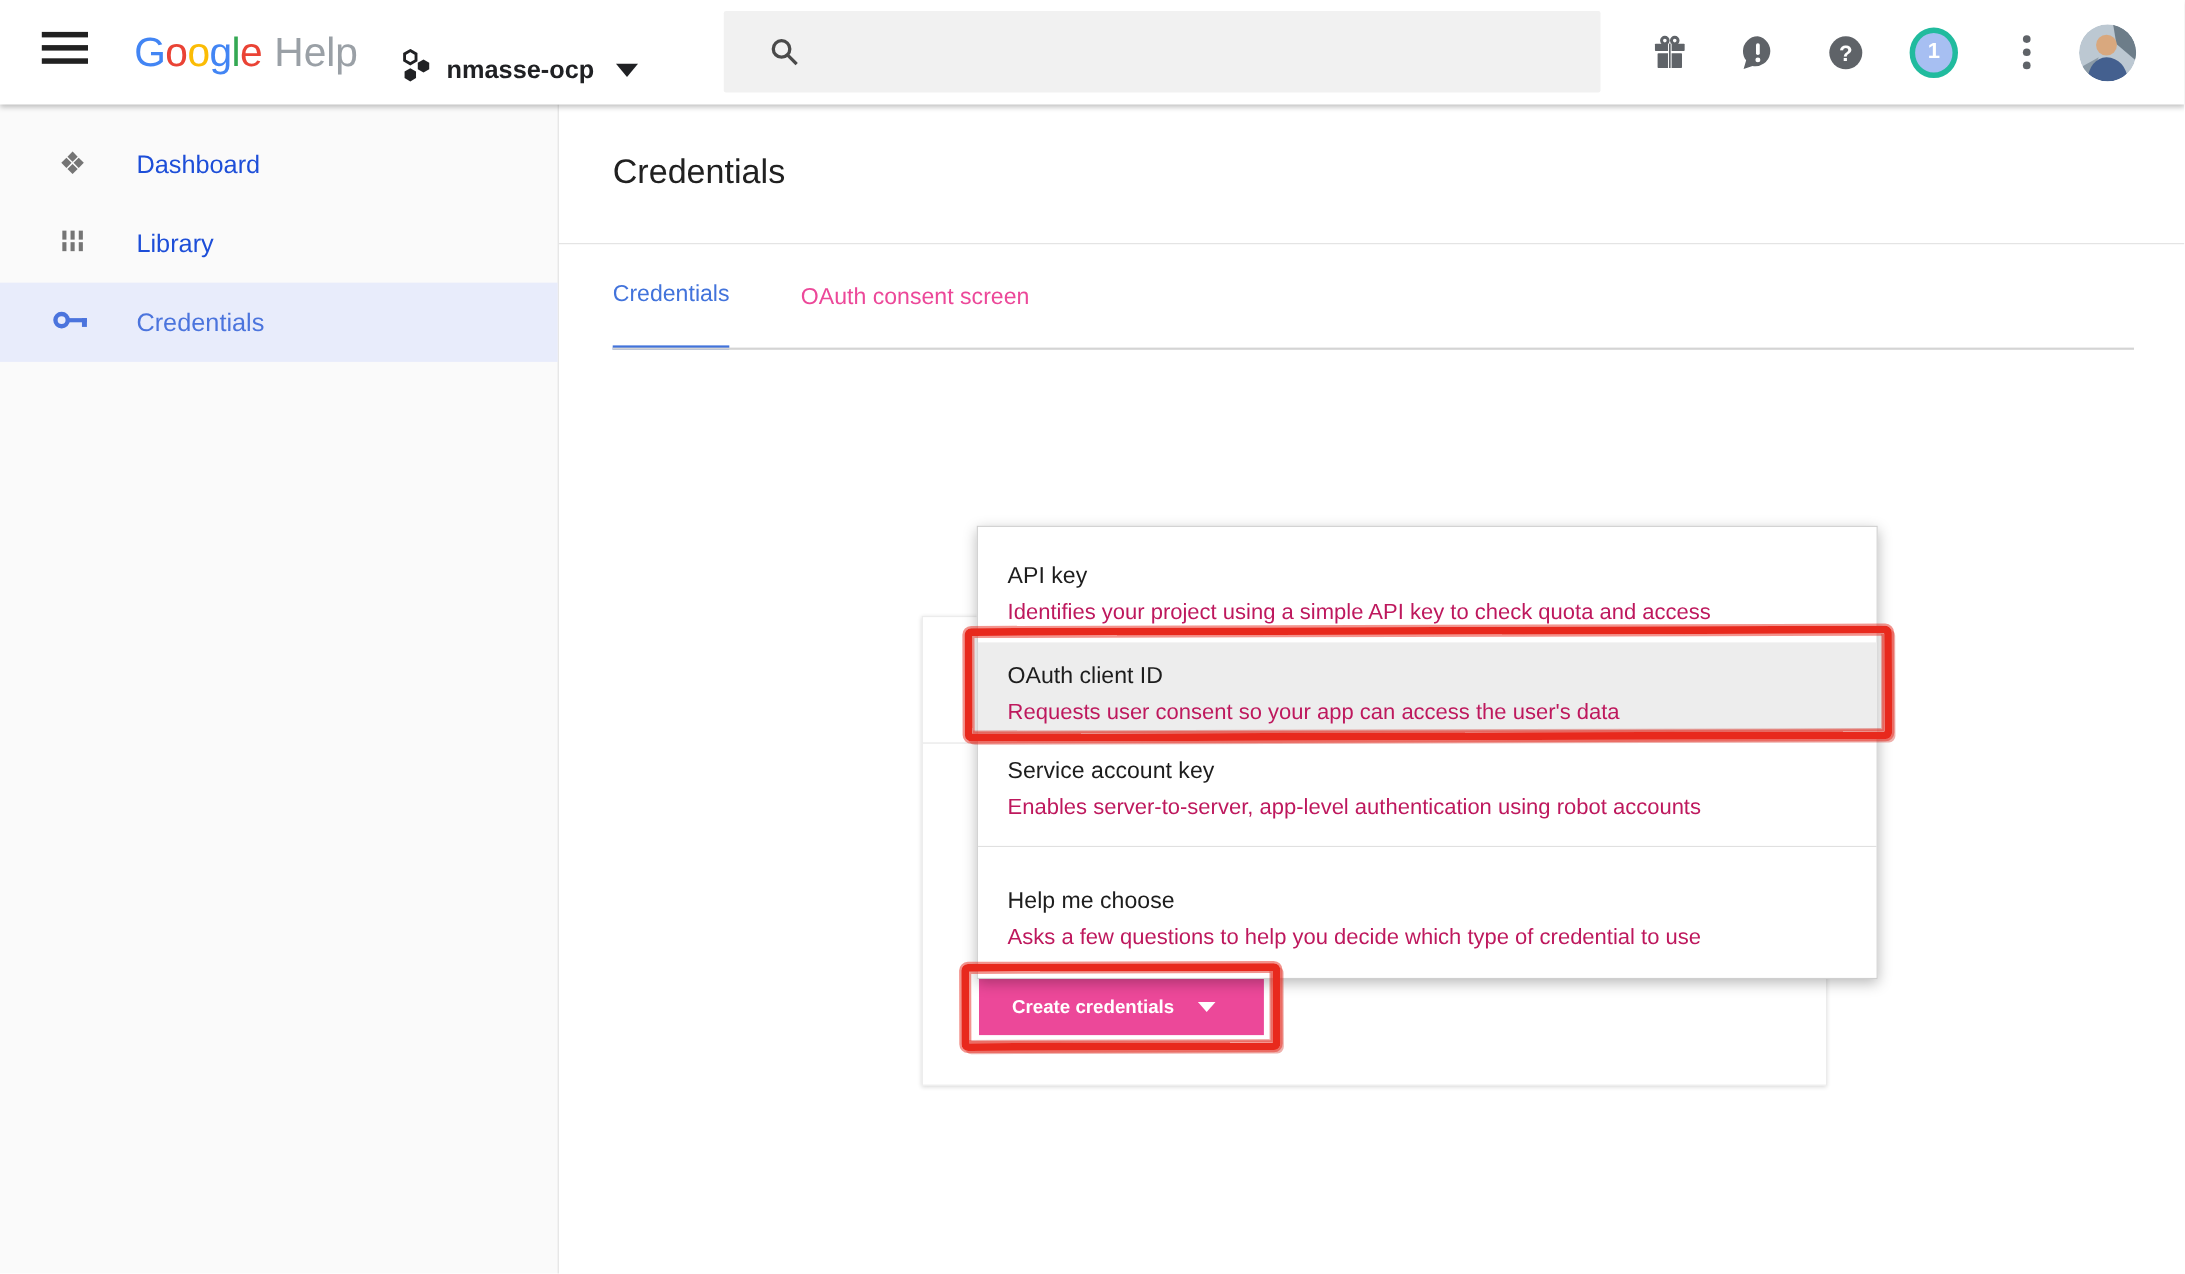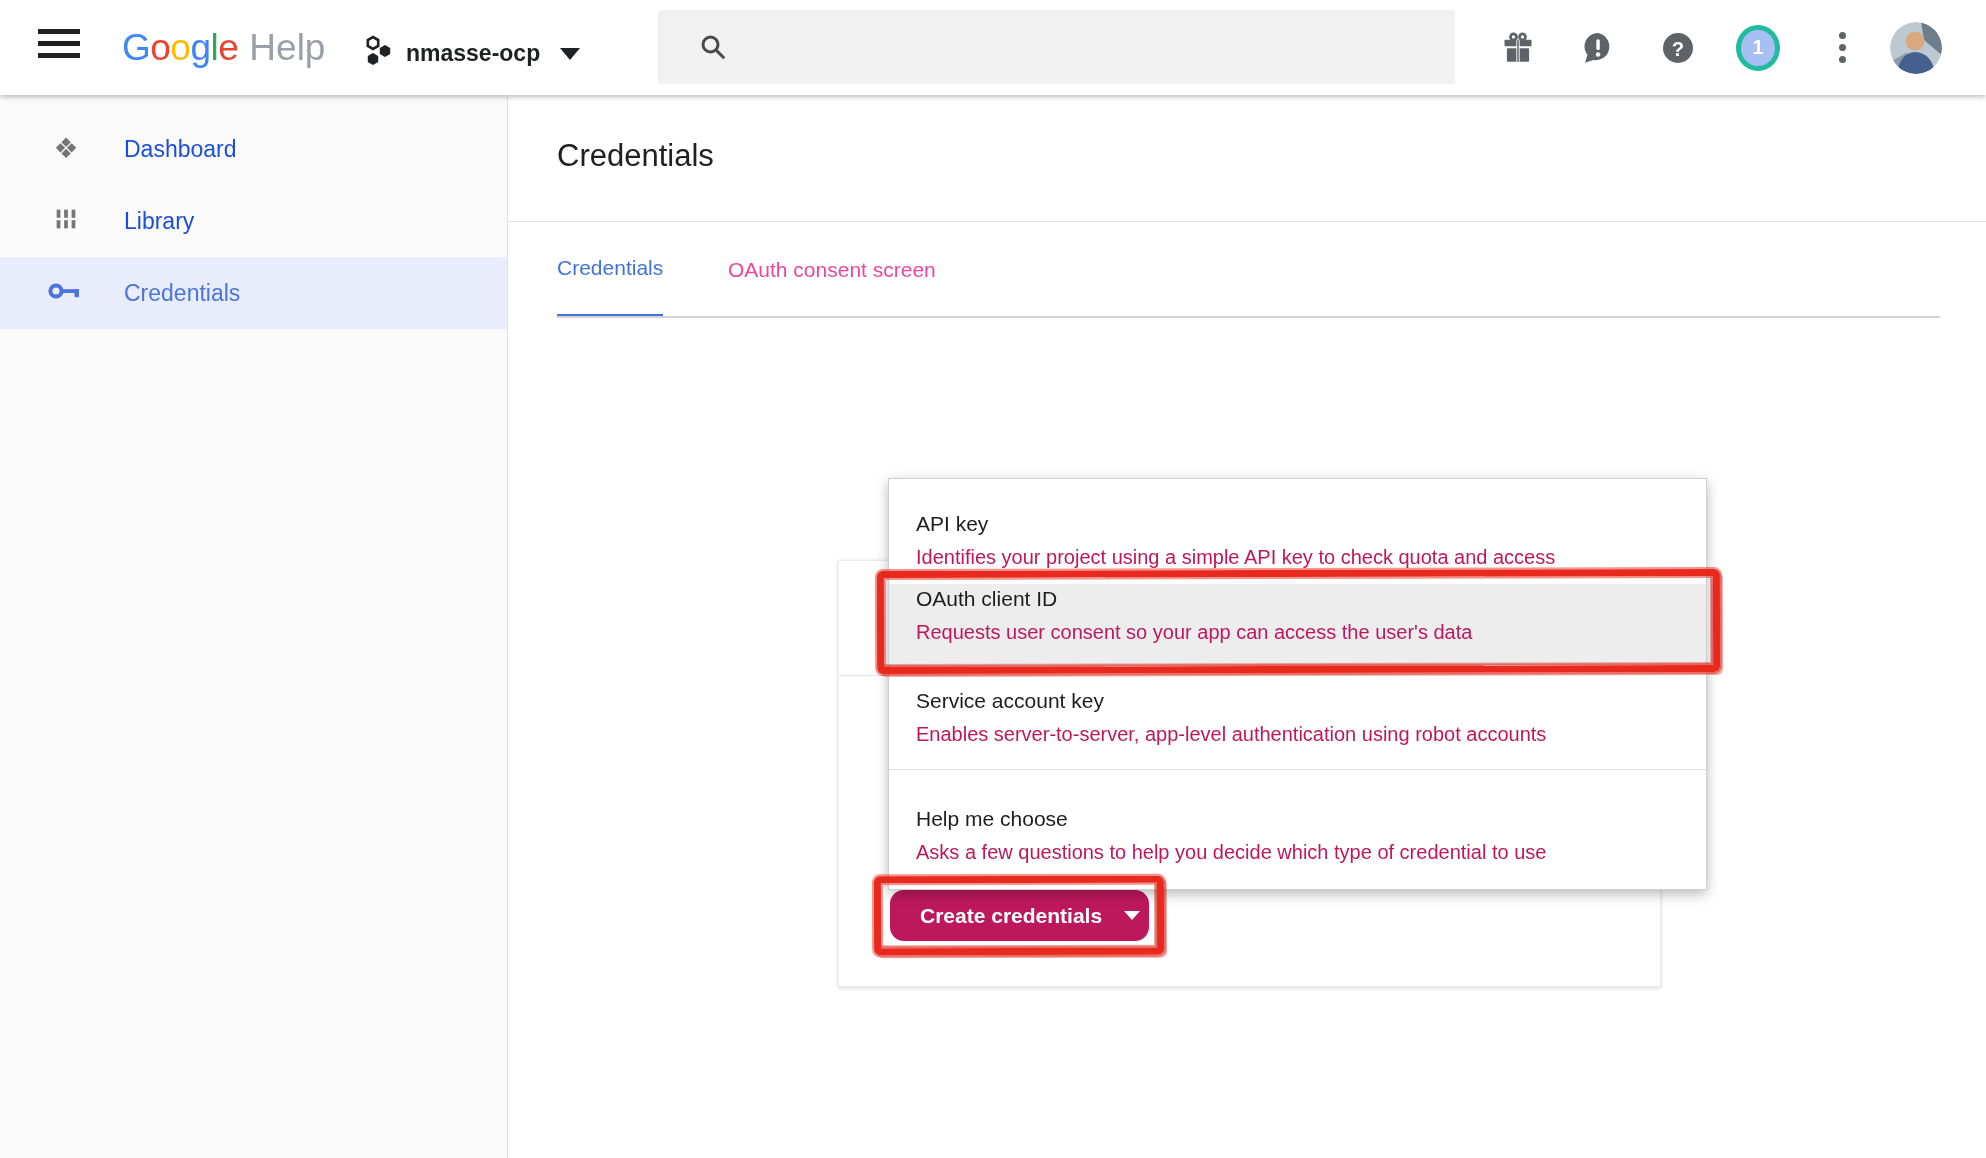--- a/index.html
+++ b/index.html
@@ -8,21 +8,21 @@
   .screen { position:relative; width:1986px; height:1158px; overflow:hidden; background:#fff; }
 
   
   .appbar { position:absolute; left:0; top:0; width:1986px; height:95px; background:#fff;
             box-shadow:0 2px 5px rgba(0,0,0,.26); z-index:40; }
   .hamburger { position:absolute; left:38px; top:29px; width:42px; height:36px; cursor:pointer; }
   .hamburger span { display:block; width:42px; height:5px; background:#212121; margin-bottom:7px; }
   .brand { position:absolute; left:122px; top:0; height:95px; display:flex; align-items:center; }
   .brand .g-letter { font-size:37px; letter-spacing:-0.5px; }
   .brand .apis { font-size:37px; color:#9aa0a6; margin-left:11px; }
-  .proj-select { position:absolute; left:362px; top:6px; height:95px; display:flex; align-items:center; cursor:pointer; }
+  .proj-select { position:absolute; left:362px; top:16px; height:95px; display:flex; align-items:center; cursor:pointer; }
   .proj-name { font-size:23px; color:#202124; font-weight:bold; margin-left:12px; }
   .proj-caret { width:0; height:0; border-left:10px solid transparent; border-right:10px solid transparent;
                 border-top:12px solid #202124; margin-left:20px; }
   .searchbar { position:absolute; left:658px; top:10px; width:797px; height:74px; background:#f1f1f1;
                border-radius:2px; display:flex; align-items:center; }
   .searchbar svg { margin-left:40px; }
   .searchbar input { border:none; background:transparent; outline:none; font-size:20px;
                      color:#202124; margin-left:16px; width:680px; font-family:"Liberation Sans",sans-serif; }
   .bar-icon { position:absolute; top:0; height:95px; width:44px; display:flex; align-items:center; justify-content:center; cursor:pointer; }
   .notif-circle { width:46px; height:46px; border-radius:50%; border:5px solid #21bb9e; background:#a7bff2;
@@ -55,36 +55,36 @@
          color:#ec4899; cursor:pointer; }
   .tab.active { color:#4273db; border-bottom:4px solid #4273db; }
   .tab-divider { position:absolute; left:49px; right:46px; bottom:0; height:2px; background:#d4d4d4; }
 
   
   .content-card { position:absolute; left:838px; top:560px; width:823px; height:427px; background:#fff;
                   border:1px solid #ececec; box-shadow:0 1px 4px rgba(0,0,0,.16); z-index:1; }
   .content-card .card-divider { position:absolute; left:0; right:0; top:114px; height:1px; background:#e4e4e4; }
 
   
-  .create-btn { position:absolute; left:890px; top:890px; width:259px; height:51px; background:#be185d;
-                border:none; border-radius:14px; color:#fff; font-size:21px; font-weight:bold;
+  .create-btn { position:absolute; left:890px; top:890px; width:259px; height:51px; background:#ec4899;
+                border:none; border-radius:0; color:#fff; font-size:17px; font-weight:bold;
                 font-family:"Liberation Sans",sans-serif; display:flex; align-items:center; cursor:pointer; z-index:2;
                 padding-left:30px; }
   .create-btn .btn-caret { width:0; height:0; border-left:8px solid transparent; border-right:8px solid transparent;
                 border-top:9px solid #fff; margin-left:22px; }
 
   
   .menu { position:absolute; left:888px; top:478px; width:819px; height:412px; background:#fff;
           border:1px solid #cfcfcf; box-shadow:0 4px 12px rgba(0,0,0,.28); z-index:3; }
   .menu-item { position:absolute; left:0; width:100%; cursor:pointer; }
   .menu-item .mi-title { font-size:21px; color:#1d1d1d; line-height:30px; margin-left:27px; }
   .menu-item .mi-desc { font-size:20px; color:#be185d; line-height:30px; margin-left:27px; margin-top:3px; }
   .menu-item.highlighted { background:#ededed; }
   .mi-1 { top:0; height:123px; padding-top:30px; }
-  .mi-2 { top:105px; height:84px; padding-top:0; }
+  .mi-2 { top:105px; height:84px; padding-top:16px; }
   .mi-3 { top:189px; height:100px; padding-top:18px; }
   .menu-divider { position:absolute; left:0; top:290px; width:100%; height:1px; background:#e0e0e0; }
   .mi-4 { top:291px; height:120px; padding-top:34px; }
 
   
   .scribble { position:absolute; border:7px solid #e8291d; border-radius:6px; z-index:20; pointer-events:none;
               box-shadow:0 0 0 2px rgba(232,41,29,.5), inset 0 0 0 2px rgba(232,41,29,.5),
                          3px 3px 0 0 rgba(210,28,18,.35), inset -3px -3px 0 0 rgba(210,28,18,.35);
               transform:rotate(-0.15deg); }
   .scribble-oauth { left:877px; top:570px; width:843px; height:103px; }

